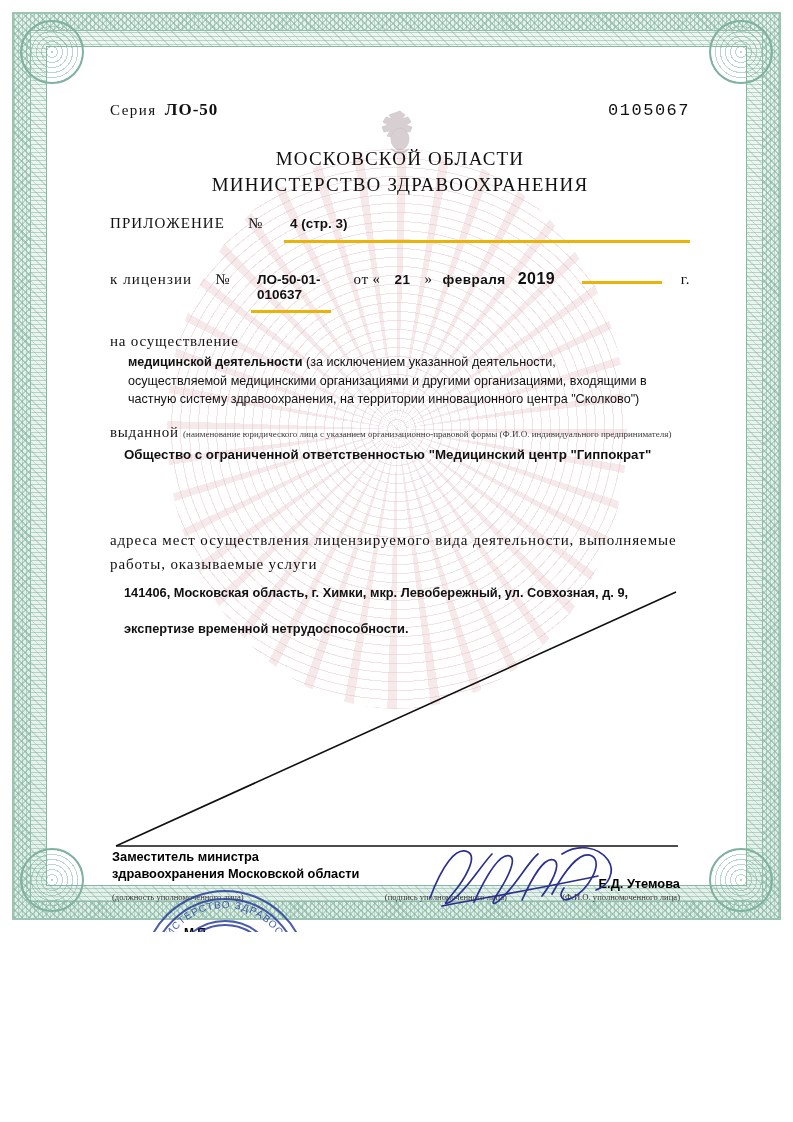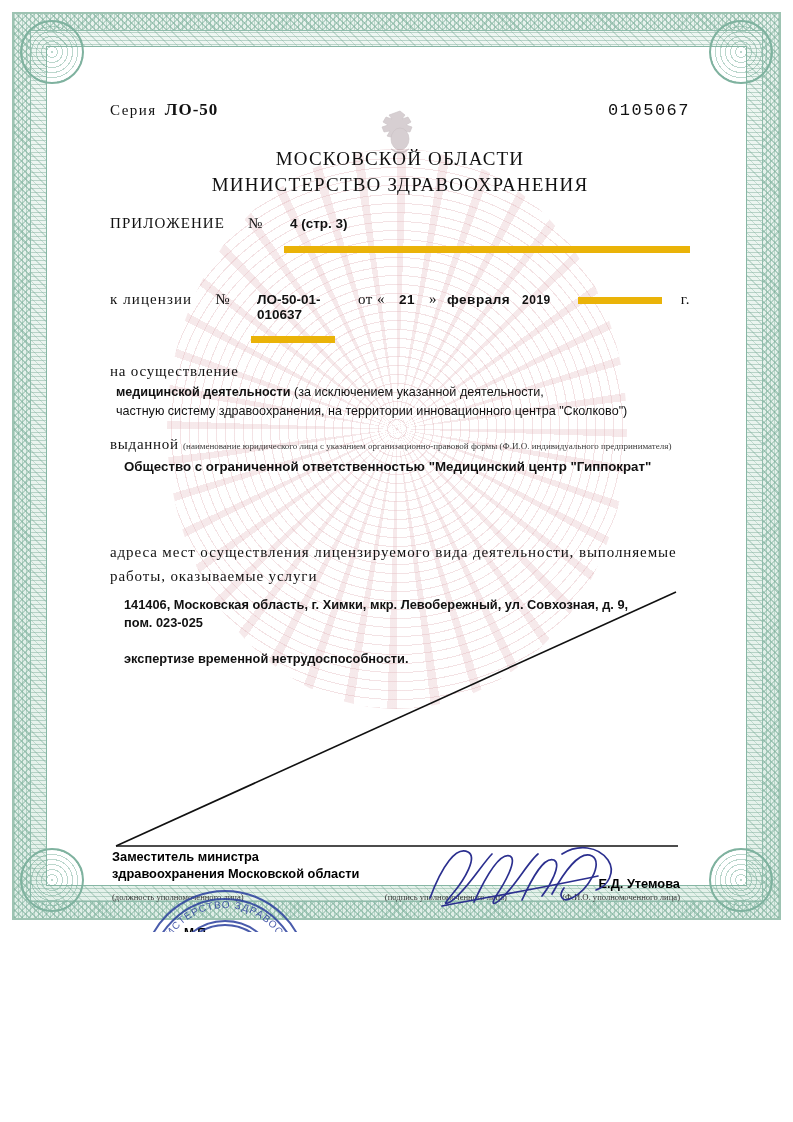--- a/index.html
+++ b/index.html
@@ -130,45 +130,45 @@
   }
   .row .lbl { white-space: nowrap; letter-spacing: 1.1px; }
   .row .no { margin-left: 10px; font-size: 15px; }
   .fill {
     font-family: "Liberation Sans", sans-serif;
     font-weight: bold;
     font-size: 13.5px;
     letter-spacing: 0;
   }
   .underline {
-    border-bottom: 7px solid #eab308;
+    border-bottom: 3px solid #eab308;
     flex: 1;
     margin-left: 8px;
-    padding: 0 6px 14px 6px;
+    padding: 0 6px 8px 6px;
     min-height: 16px;
   }
 
   .row2 { margin-top: 14px; }
   .date-seg { display: flex; align-items: baseline; margin-left: 10px; white-space: nowrap; }
   .date-seg .q { margin: 0 4px; }
   .date-seg .dd { font-family: "Liberation Sans", sans-serif; font-weight: bold; font-size: 13.5px; padding: 0 10px; }
   .date-seg .mm { font-family: "Liberation Sans", sans-serif; font-weight: bold; font-size: 13.5px; padding: 0 6px; }
-  .date-seg .yy { font-family: "Liberation Sans", sans-serif; font-weight: bold; font-size: 12px; padding: 0 6px; }
+  .date-seg .yy { font-family: "Liberation Sans", sans-serif; font-weight: bold; font-size: 16px; padding: 0 6px; }
 
   .section-label {
     margin-top: 20px;
     font-size: 15px;
     letter-spacing: 0.8px;
   }
   .activity-block {
     font-family: "Liberation Sans", sans-serif;
     font-size: 12.6px;
     line-height: 1.45;
     margin-top: 3px;
-    margin-left: 6px;
+    margin-left: 18px;
   }
   .activity-block b { font-weight: bold; }
 
   .issued-row {
     margin-top: 16px;
     font-size: 15px;
     letter-spacing: 0.7px;
   }
   .hint {
     font-size: 9px;
@@ -349,36 +349,36 @@
         <span class="mm">февраля</span>
         <span class="yy">2019</span>
       </span>
       <span class="underline"></span>
       <span style="margin-left:6px">г.</span>
     </div>
 
     <div class="section-label">на осуществление</div>
     <div class="activity-block">
       <div><b>медицинской деятельности</b><span> (за исключением указанной деятельности,</span></div>
+      <div>осуществляемой медицинскими организациями и другими организациями, входящими в</div>
       <div>частную систему здравоохранения, на территории инновационного центра "Сколково")</div>
     </div>
 
     <div class="issued-row">
       <span>выданной</span>
       <span class="hint">(наименование юридического лица с указанием организационно-правовой формы (Ф.И.О. индивидуального предпринимателя)</span>
     </div>
     <div class="org-name">Общество с ограниченной ответственностью "Медицинский центр "Гиппократ"</div>
 
     <div class="addr-head">
       <div>адреса мест осуществления лицензируемого вида деятельности, выполняемые</div>
       <div>работы, оказываемые услуги</div>
     </div>
     <div class="addr-value">
       <div>141406, Московская область, г. Химки, мкр. Левобережный, ул. Совхозная, д. 9,</div>
-      <div>пом. 023-025</div>
     </div>
     <div class="works-value">экспертизе временной нетрудоспособности.</div>
   </div>
 
   <div class="strike">
     <svg viewBox="0 0 568 262" width="568" height="262" aria-hidden="true">
       <line x1="4" y1="258" x2="564" y2="4" stroke="#111" stroke-width="1.6"></line>
       <line x1="4" y1="258" x2="566" y2="258" stroke="#111" stroke-width="1.6"></line>
     </svg>
   </div>

